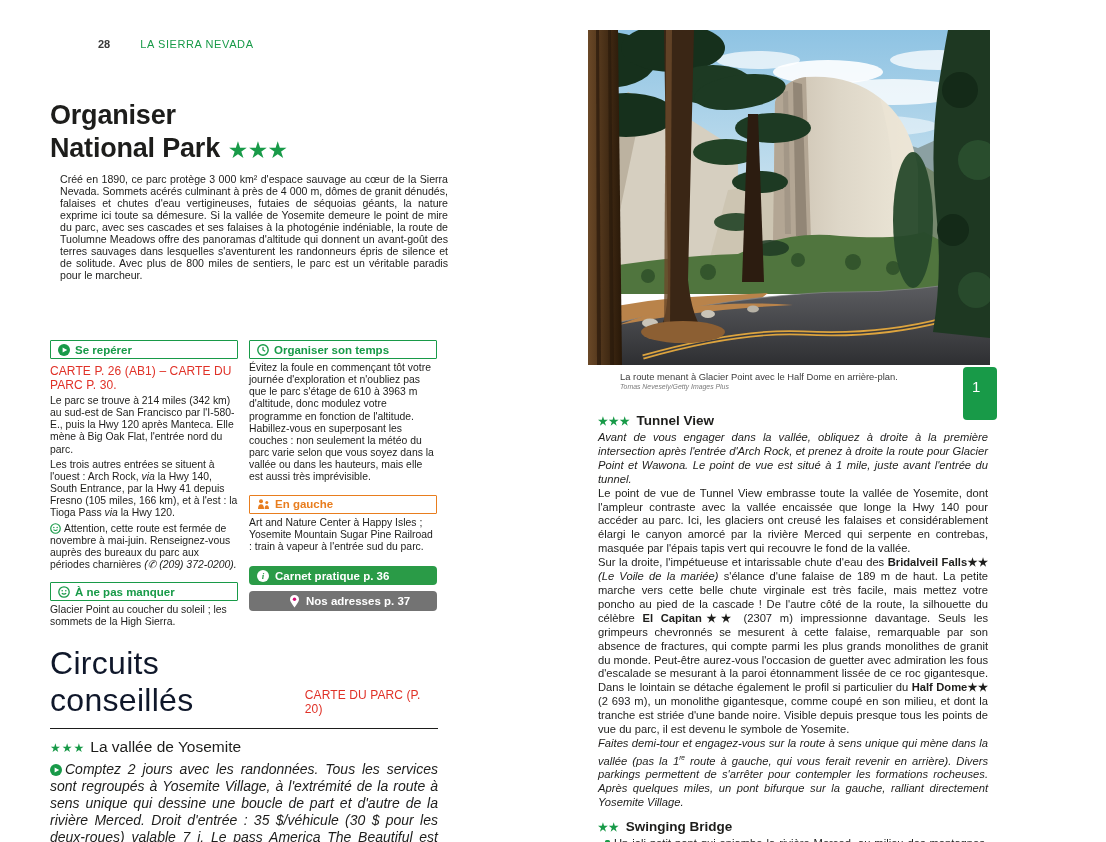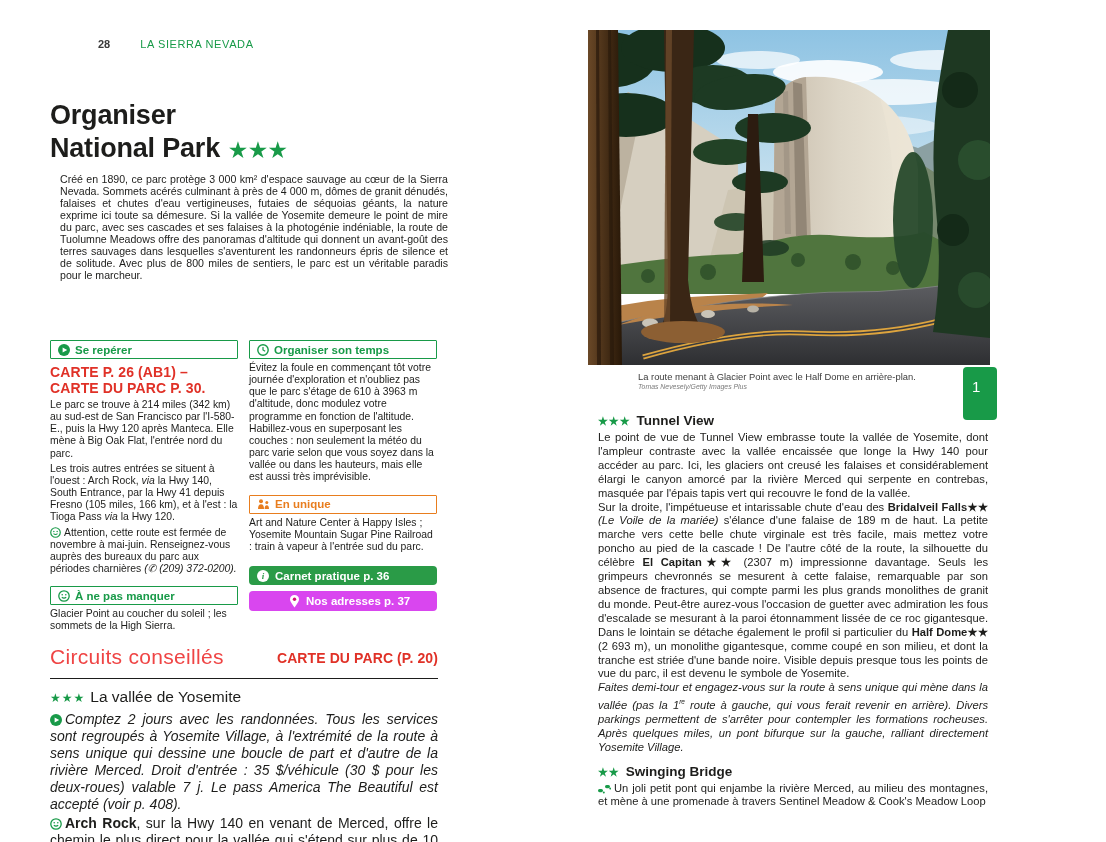--- a/index.html
+++ b/index.html
@@ -15,40 +15,40 @@
   .title .stars-big{font-size:20px;color:#189a48;letter-spacing:2px;margin-left:9px;}
   .intro{position:absolute;left:60px;top:174px;width:388px;margin:0;
          font-size:10.6px;line-height:11.95px;text-align:justify;}
   .cols{position:absolute;left:50px;top:340px;width:388px;display:flex;gap:11px;}
   .col{width:188px;box-sizing:border-box;}
   .boxhdr{display:flex;align-items:center;gap:5px;border:1.5px solid currentColor;
           border-radius:1px;padding:2.5px 7px;font-weight:700;font-size:11.5px;
           box-sizing:border-box;width:100%;background:#fff;}
   .grn{color:#189a48}.org{color:#e87d1e}
   .boxhdr svg{flex:0 0 auto;}
-  .mapref{color:#e03127;font-weight:700;font-size:14px;letter-spacing:.1px;margin-top:5px;}
+  .mapref{color:#e03127;font-weight:400;font-size:12px;letter-spacing:.1px;margin-top:5px;}
   .colp{margin:3px 0 0;font-size:10.4px;line-height:12.15px;}
   .mt{margin-top:11px;}
   .ico-inline{display:inline-block;vertical-align:-2px;margin-right:3px;}
   .btn{display:flex;align-items:center;gap:6px;border-radius:4px;color:#fff;font-weight:700;
        font-size:11.5px;padding:3.5px 8px;width:100%;box-sizing:border-box;cursor:pointer;}
   .btn-green{background:#2a9b47;margin-top:13px;}
-  .btn-pink{background:#d946ef;margin-top:6px;padding-left:40px;}
+  .btn-pink{background:#737373;margin-top:6px;padding-left:40px;}
   .circuits{position:absolute;left:50px;top:645px;width:388px;}
   .c-head{display:flex;justify-content:space-between;align-items:flex-end;
           border-bottom:1.8px solid #1d1d1b;padding-bottom:9px;}
-  .c-head h2{margin:0;font-size:21px;font-weight:300;letter-spacing:.3px;color:#ef4444;}
+  .c-head h2{margin:0;font-size:32px;font-weight:300;letter-spacing:.3px;color:#0f172a;}
   .c-head .mapref{margin:0 0 3px 0;}
   .sub{margin:9px 0 5px;font-size:15.5px;font-weight:400;}
   .stars{color:#189a48;letter-spacing:1px;}
   .sub .stars{font-size:12px;margin-right:5px;}
   .cp{margin:2px 0 0;font-size:14px;line-height:17px;text-align:justify;}
   
   .photo{position:absolute;left:588px;top:30px;width:402px;height:335px;}
-  .caption{position:absolute;left:638px;top:371px;width:350px;}
+  .caption{position:absolute;left:620px;top:371px;width:350px;}
   .caption .cap{font-size:9.4px;color:#3c3c3c;margin:0;}
   .caption .credit{font-size:6.9px;font-style:italic;color:#7a7a7a;margin:1px 0 0;}
   .tab{position:absolute;left:963px;top:367px;width:34px;height:53px;background:#189a48;
        border-radius:4px;color:#fff;font-size:15px;box-sizing:border-box;padding:11px 0 0 9px;}
   .rp{position:absolute;left:598px;top:413px;width:390px;}
   .rp h3{margin:0 0 3px;font-size:13.5px;font-weight:700;}
   .rp h3 .stars{font-size:11px;margin-right:6px;}
   .rp p{margin:0;font-size:11.2px;line-height:13.9px;text-align:justify;}
   .rp .lead{font-style:italic;}
   .rp .gap{margin-top:9px;}
@@ -110,21 +110,21 @@
         <span>Organiser son temps</span>
       </div>
       <p class="colp">Évitez la foule en commençant tôt votre journée d'exploration et n'oubliez pas que le parc s'étage de 610 à 3963 m d'altitude, donc modulez votre programme en fonction de l'altitude. Habillez-vous en superposant les couches : non seulement la météo du parc varie selon que vous soyez dans la vallée ou dans les hauteurs, mais elle est aussi très imprévisible.</p>
       <div class="boxhdr org mt">
         <svg class="ic" width="13" height="11" viewBox="0 0 13 11">
             <circle cx="4" cy="2.2" r="2" fill="#e87d1e"></circle>
             <path d="M1 10 Q1 5.2 4 5.2 Q7 5.2 7 10 Z" fill="#e87d1e"></path>
             <circle cx="9.8" cy="3.4" r="1.5" fill="#e87d1e"></circle>
             <path d="M7.6 10 Q7.6 6.2 9.8 6.2 Q12 6.2 12 10 Z" fill="#e87d1e"></path>
           </svg>
-        <span>En unique</span>
+        <span>En gauche</span>
       </div>
       <p class="colp">Art and Nature Center à Happy Isles ; Yosemite Mountain Sugar Pine Railroad : train à vapeur à l'entrée sud du parc.</p>
       <div class="btn btn-green">
         <svg width="12" height="12" viewBox="0 0 12 12">
             <circle cx="6" cy="6" r="6" fill="#fff"></circle>
             <text x="6" y="9" text-anchor="middle" font-size="9" font-family="Liberation Serif,serif" font-weight="bold" font-style="italic" fill="#2a9b47">i</text>
           </svg>
         <span>Carnet pratique p. 36</span>
       </div>
       <div class="btn btn-pink">
@@ -252,20 +252,21 @@
 
   <div class="caption">
     <p class="cap">La route menant à Glacier Point avec le Half Dome en arrière-plan.</p>
     <p class="credit">Tomas Nevesely/Getty Images Plus</p>
   </div>
 
   <div class="tab">1</div>
 
   <div class="rp">
     <h3><span class="stars">★★★</span><span>Tunnel View</span></h3>
+    <p class="lead">Avant de vous engager dans la vallée, obliquez à droite à la première intersection après l'entrée d'Arch Rock, et prenez à droite la route pour Glacier Point et Wawona. Le point de vue est situé à 1 mile, juste avant l'entrée du tunnel.</p>
     <p>Le point de vue de Tunnel View embrasse toute la vallée de Yosemite, dont l'ampleur contraste avec la vallée encaissée que longe la Hwy 140 pour accéder au parc. Ici, les glaciers ont creusé les falaises et considérablement élargi le canyon amorcé par la rivière Merced qui serpente en contrebas, masquée par l'épais tapis vert qui recouvre le fond de la vallée.</p>
     <p><span>Sur la droite, l'impétueuse et intarissable chute d'eau des </span><span class="b">Bridalveil Falls★★</span><span> </span><span class="i">(Le Voile de la mariée)</span><span> s'élance d'une falaise de 189 m de haut. La petite marche vers cette belle chute virginale est très facile, mais mettez votre poncho au pied de la cascade ! De l'autre côté de la route, la silhouette du célèbre </span><span class="b">El Capitan★★</span><span> (2307 m) impressionne davantage. Seuls les grimpeurs chevronnés se mesurent à cette falaise, remarquable par son absence de fractures, qui compte parmi les plus grands monolithes de granit du monde. Peut-être aurez-vous l'occasion de guetter avec admiration les fous d'escalade se mesurant à la paroi étonnamment lissée de ce roc gigantesque. Dans le lointain se détache également le profil si particulier du </span><span class="b">Half Dome★★</span><span> (2 693 m), un monolithe gigantesque, comme coupé en son milieu, et dont la tranche est striée d'une bande noire. Visible depuis presque tous les points de vue du parc, il est devenu le symbole de Yosemite.</span></p>
     <p class="lead"><span>Faites demi-tour et engagez-vous sur la route à sens unique qui mène dans la vallée (pas la 1</span><span class="sup">re</span><span> route à gauche, qui vous ferait revenir en arrière). Divers parkings permettent de s'arrêter pour contempler les formations rocheuses. Après quelques miles, un pont bifurque sur la gauche, ralliant directement Yosemite Village.</span></p>
     <h3 class="gap"><span class="stars">★★</span><span>Swinging Bridge</span></h3>
     <p><svg class="ico-inline" width="13" height="10" viewBox="0 0 13 10">
           <rect x="0" y="5" width="5" height="3.2" rx="1.6" fill="#189a48"></rect>
           <circle cx="5.8" cy="8.6" r="1" fill="#189a48"></circle>
           <rect x="7" y="1" width="5" height="3.2" rx="1.6" fill="#189a48"></rect>
           <circle cx="12.2" cy="4.6" r="1" fill="#189a48"></circle>
         </svg><span>Un joli petit pont qui enjambe la rivière Merced, au milieu des montagnes, et mène à une promenade à travers Sentinel Meadow &amp; Cook's Meadow Loop</span></p>

